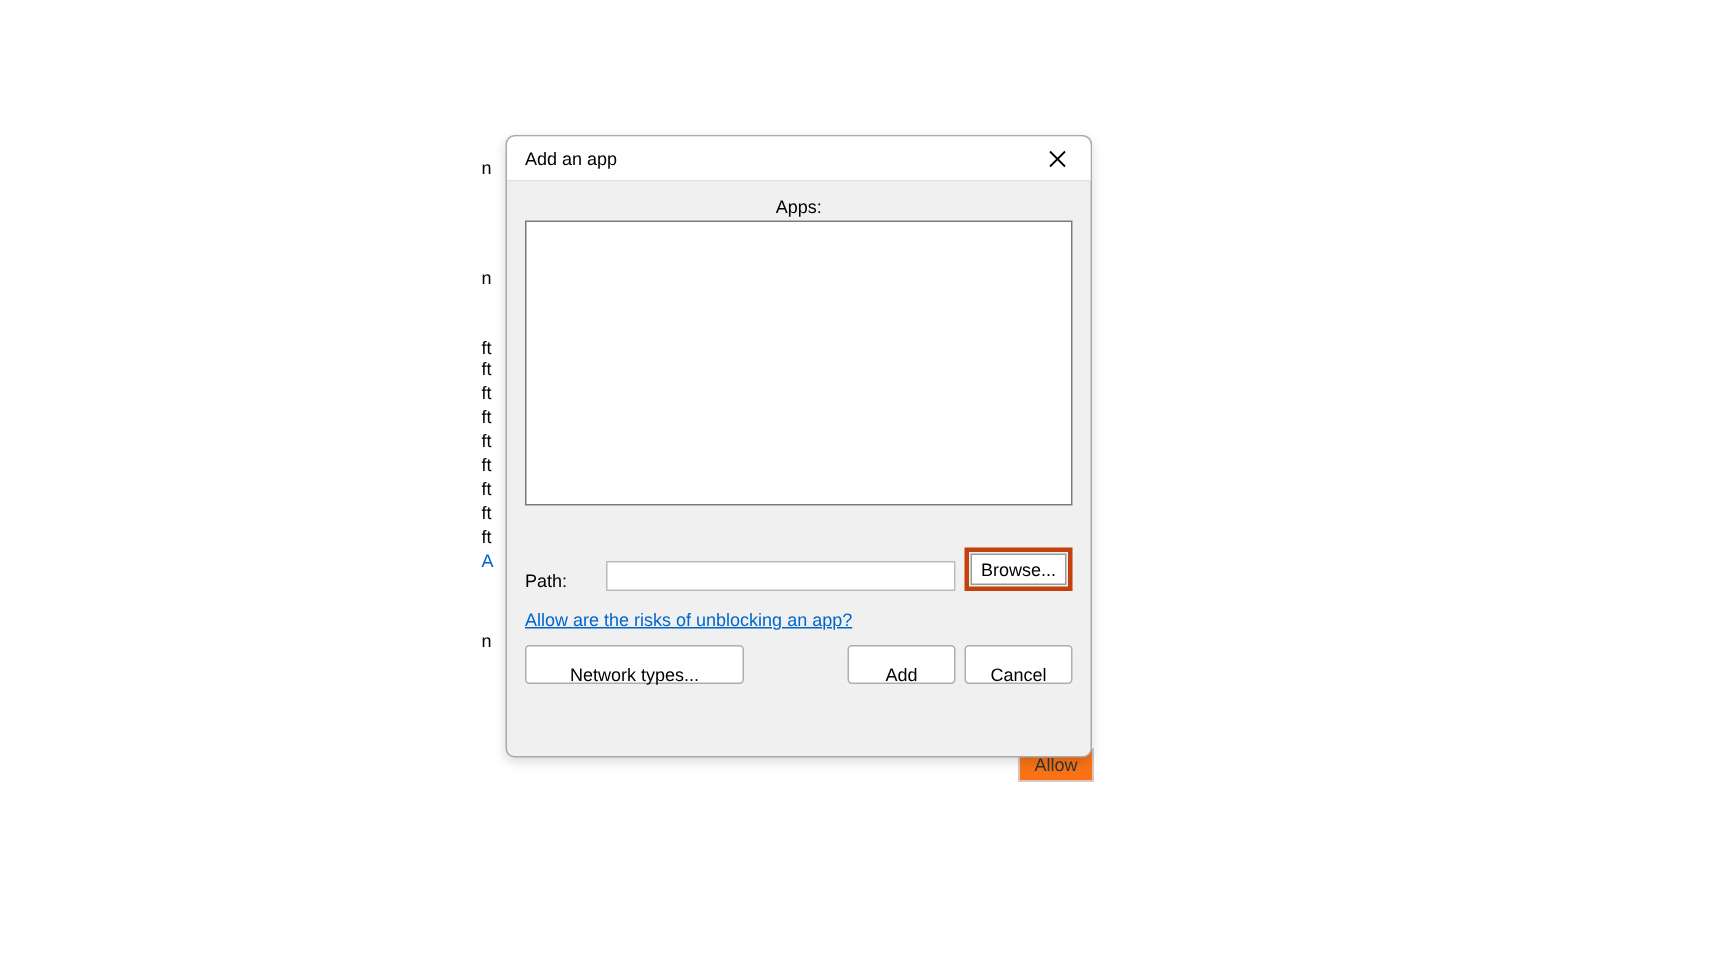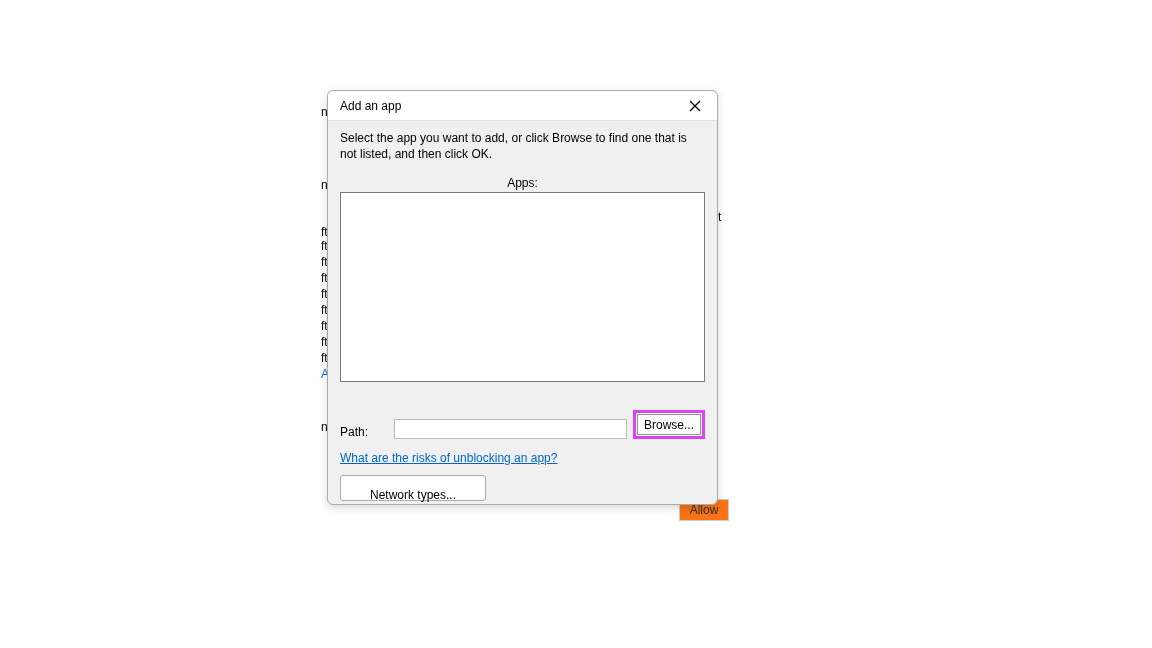--- a/index.html
+++ b/index.html
@@ -47,21 +47,21 @@
       border: 1px solid #cccccc;
       font-size: 12px;
       text-align: center;
       line-height: 20px;
       color: #333;
       overflow: hidden;
     }
     
     .dialog-window {
       position: absolute;
-      left: 327px;
+      left: 337px;
       top: 90px;
       width: 391px;
       height: 415px;
       background: #f0f0f0;
       border: 1px solid #aaaaaa;
       border-radius: 6px;
       box-shadow: 0 3px 8px rgba(0,0,0,0.15);
       display: flex;
       flex-direction: column;
     }
@@ -140,21 +140,21 @@
     .path-input {
       flex: 1;
       height: 20px;
       background: #ffffff;
       border: 1px solid #bbbbbb;
       font-size: 12px;
       padding: 0 4px;
     }
     
     .browse-highlight {
-      border: 3px solid #d946ef;
+      border: 3px solid #c2410c;
       padding: 1px;
       display: inline-block;
     }
     
     .browse-btn {
       width: 64px;
       height: 21px;
       background: #ffffff;
       border: 1px solid #999999;
       font-size: 12px;
@@ -240,35 +240,38 @@
     <span class="title-text">Add an app</span>
     <div class="close-btn">
       <svg viewBox="0 0 12 12">
         <line x1="1" y1="1" x2="11" y2="11" stroke="#000" stroke-width="1.2"></line>
         <line x1="11" y1="1" x2="1" y2="11" stroke="#000" stroke-width="1.2"></line>
       </svg>
     </div>
   </div>
 
   <div class="dialog-body">
-    <div class="instruction-text">Select the app you want to add, or click Browse to find one that is not listed, and then click OK.</div>
 
     <div class="apps-label">Apps:</div>
     <div class="apps-listbox"></div>
 
     <div class="path-row">
       <span class="path-label">Path:</span>
       <input type="text" class="path-input" value="" style="">
       <span class="browse-highlight">
         <button class="browse-btn">Browse...</button>
       </span>
     </div>
 
-    <a class="risk-link">What are the risks of unblocking an app?</a>
+    <a class="risk-link">Allow are the risks of unblocking an app?</a>
 
 
     <div class="bottom-buttons">
       <div class="btn-left">
         <button class="dlg-button btn-network-types">Network types...</button>
       </div>
+      <div class="btn-right">
+        <button class="dlg-button btn-add">Add</button>
+        <button class="dlg-button btn-cancel">Cancel</button>
+      </div>
     </div>
   </div>
 </div>
 
 </body></html>

